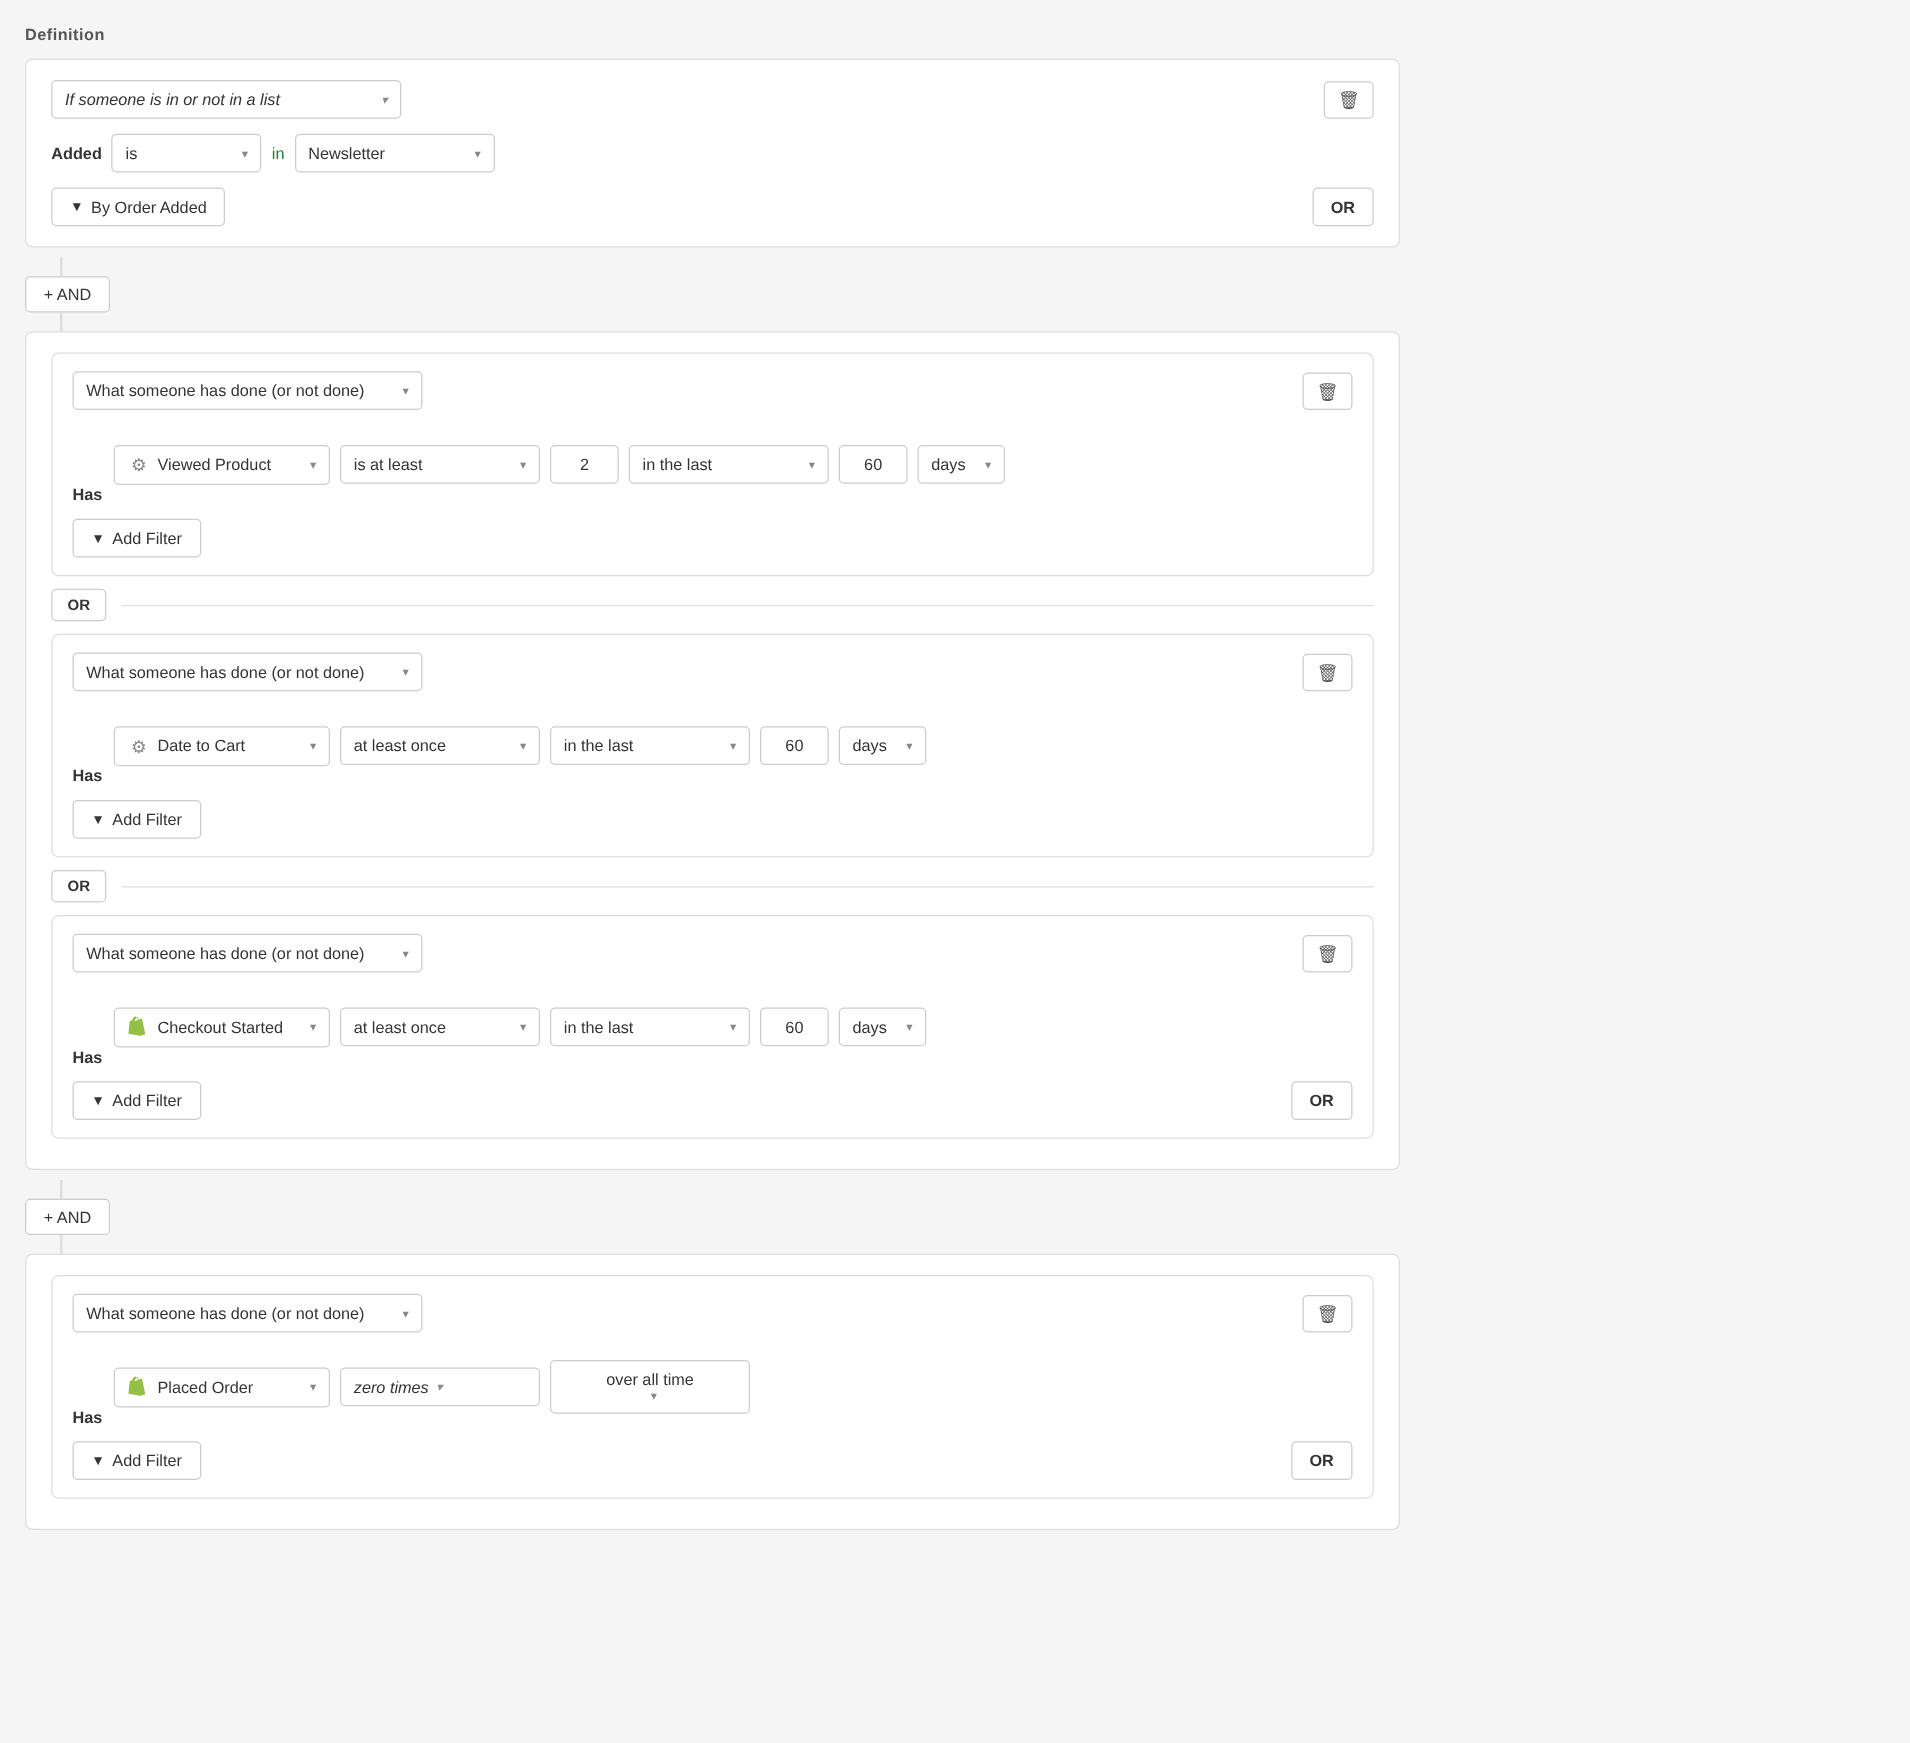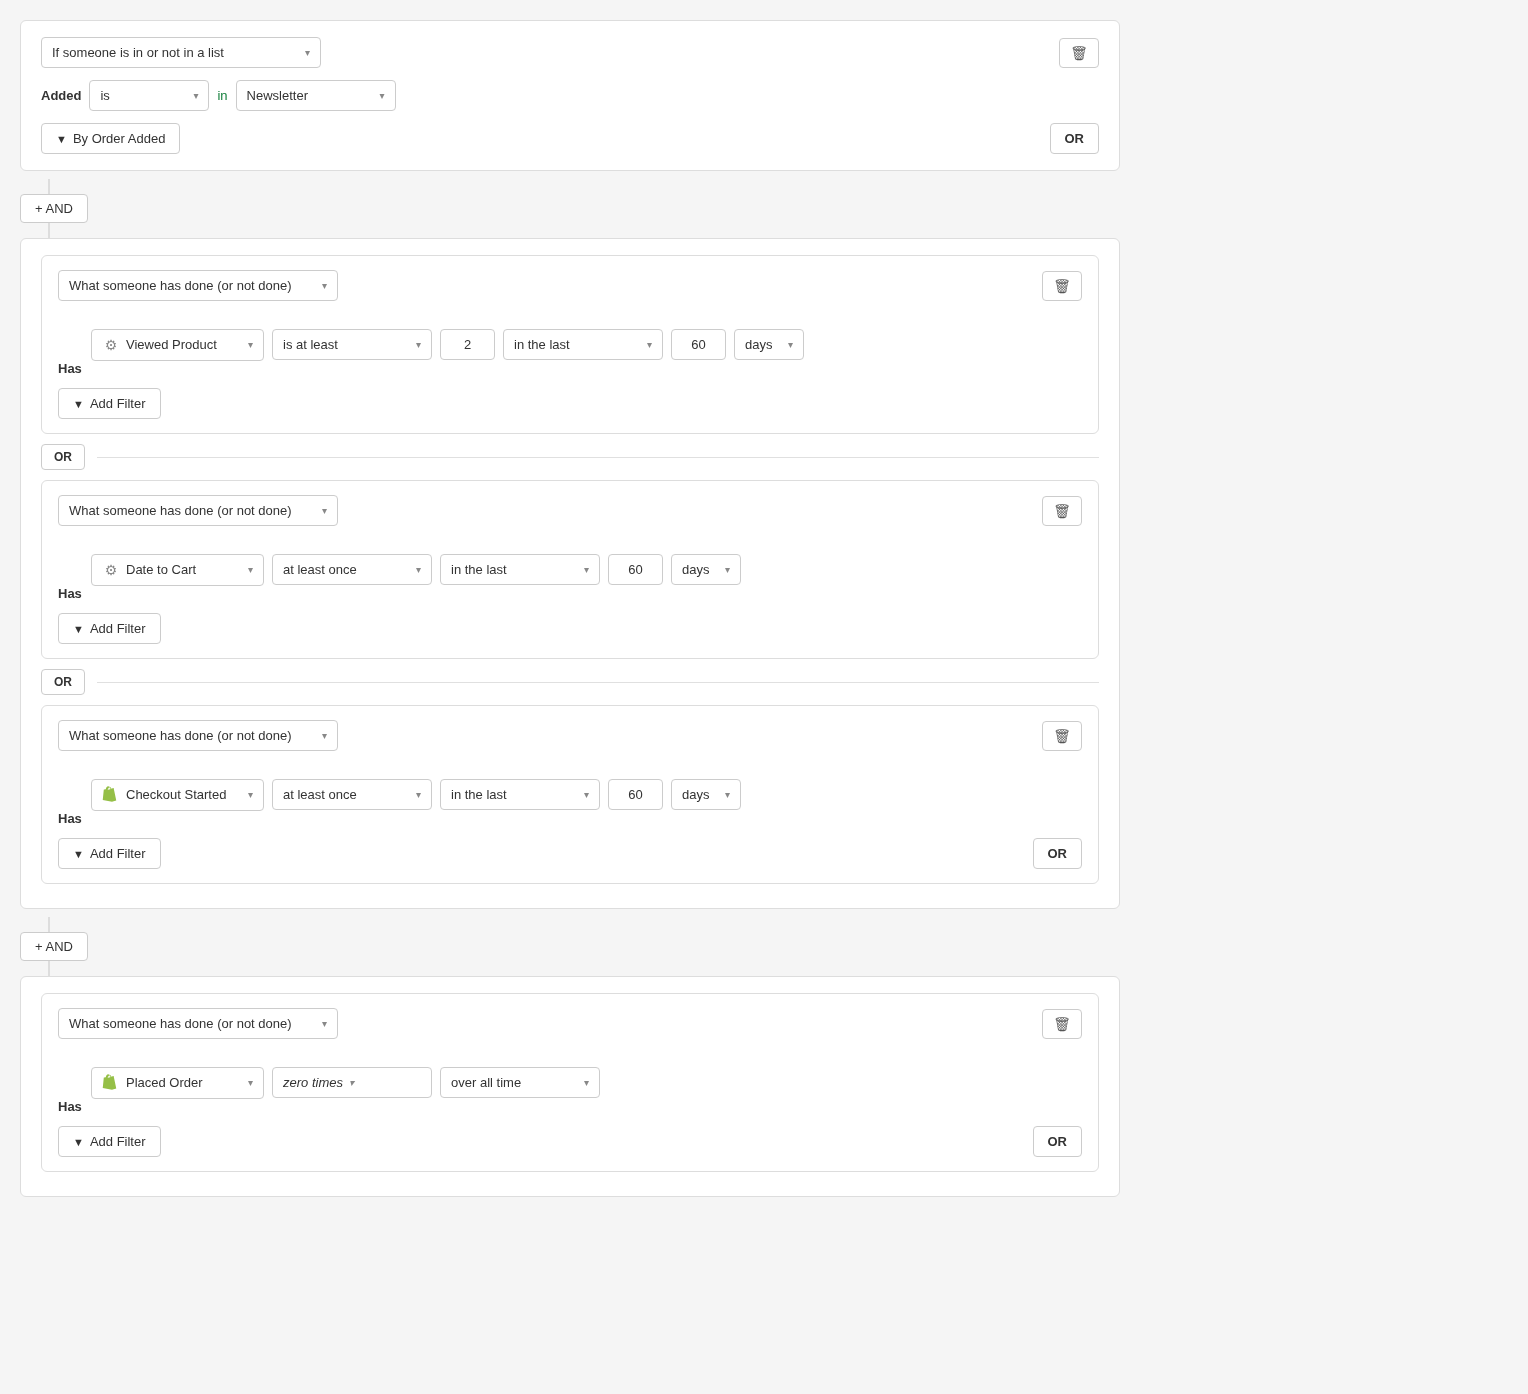--- a/index.html
+++ b/index.html
@@ -268,24 +268,25 @@
       background: #ddd;
       margin-left: 28px;
       min-height: 15px;
     }
   </style>
 </head>
 <body>
 
 <div class="page-container">
 
+  <div class="section-title">Definition</div>
 
   <div class="condition-block">
     <div class="row-header">
-      <div class="select-box select-box-wide" style="display:flex;justify-content:space-between;align-items:center;">
+      <div class="select-box select-box-wide" style="display:flex;justify-content:space-between;align-items:center;font-style:italic;">
         <span>If someone is in or not in a list</span>
         <span class="chevron">▾</span>
       </div>
       <button class="delete-btn">🗑</button>
     </div>
 
     <div class="person-row">
       <span class="person-label">Added</span>
       <div class="select-box select-box-small" style="display:flex;justify-content:space-between;align-items:center;">
         <span>is</span>
@@ -477,21 +478,21 @@
               <path d="M15.5 2.5c-.1 0-.2.1-.3.1-.1 0-1.5.4-3 .8-.4-1.2-1-2.3-2.3-2.3h-.1C9.4.5 8.9.2 8.4.2 6.3.2 5.3 2.8 5 4.2L3 4.8c-.6.2-.6.2-.7.8L1 18.6l12.3 2.3L19 19.4 15.5 2.5zM12.5 3.8c-1.2.4-2.5.8-3.8 1.2.4-1.4 1.1-2.1 1.7-2.5.3.4.7.9.8 1.3H12.5zM10.5 1.5c.2 0 .4.1.5.2-.7.4-1.5 1.3-1.8 3.1L7.5 5.3c.5-1.6 1.4-3.8 3-3.8z" fill="#95BF47"></path>
             </svg>
           </span>
           <span class="event-label">Placed Order</span>
           <span class="chevron">▾</span>
         </div>
         <div class="select-box select-box-medium" style="display:flex;justify-content:flex-start;align-items:center;font-style:italic;">
           <span>zero times</span>
           <span class="chevron">▾</span>
         </div>
-        <div class="select-box select-box-medium" style="display:flex;justify-content:space-between;align-items:center;">
+        <div class="select-box select-box-medium" style="display:flex;justify-content:space-between;align-items:center;flex-direction:column;">
           <span>over all time</span>
           <span class="chevron">▾</span>
         </div>
       </div>
 
       <div class="row-actions">
         <button class="add-filter-btn">
           <span style="font-size:11px;">▼</span>
           <span>Add Filter</span>
         </button>

